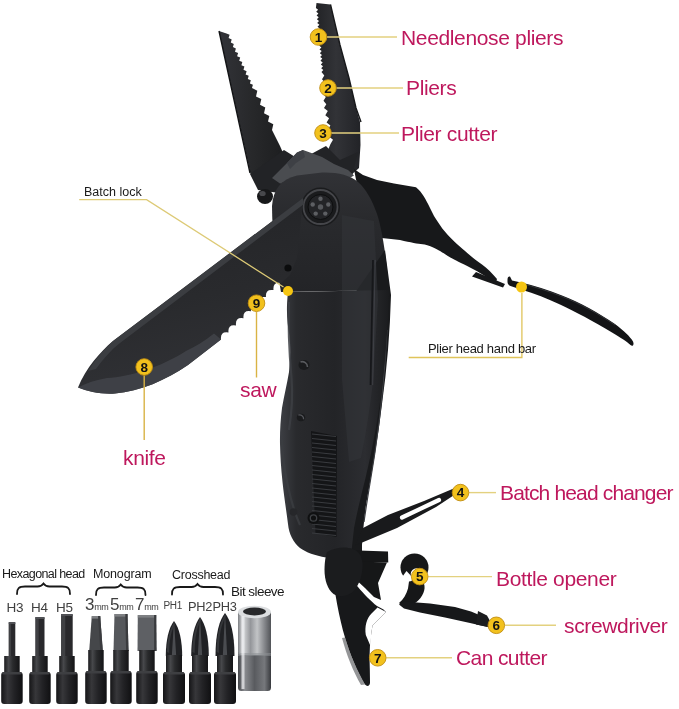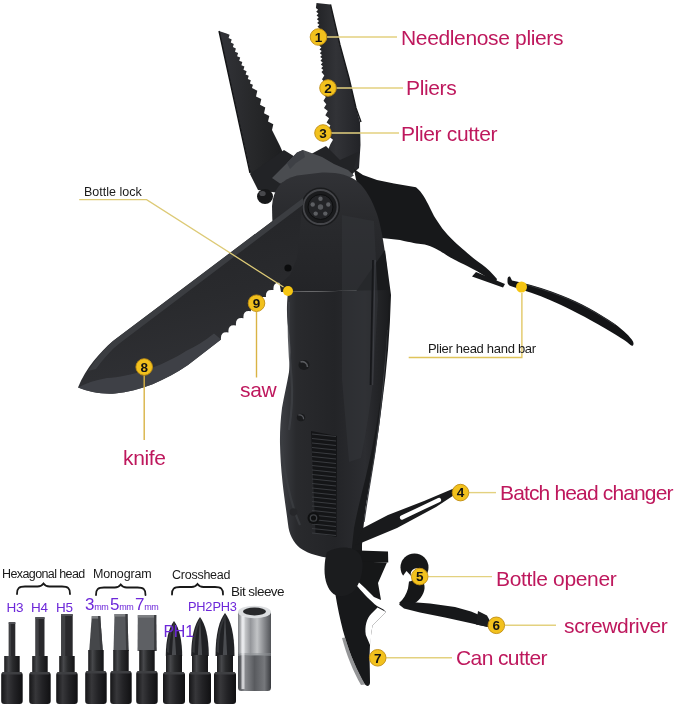--- a/index.html
+++ b/index.html
@@ -1,18 +1,18 @@
 <!DOCTYPE html>
 <html><head><meta charset="utf-8">
 <style>
 html,body{margin:0;padding:0;width:679px;height:709px;background:#fff;overflow:hidden}
 body{font-family:"Liberation Sans",sans-serif}
 .lab{position:absolute;color:#be185d;font-size:21px;letter-spacing:-0.35px;white-space:nowrap;line-height:1}
 .sm{position:absolute;color:#1a1a1a;font-size:12.5px;white-space:nowrap;line-height:1}
-.bit{position:absolute;color:#6d28d9;font-size:13.5px;letter-spacing:-0.3px;white-space:nowrap;line-height:1}
+.bit{position:absolute;color:#404040;font-size:13.5px;letter-spacing:-0.3px;white-space:nowrap;line-height:1}
 svg{position:absolute;left:0;top:0}
 </style></head>
 <body>
 <svg width="679" height="709" viewBox="0 0 679 709">
 <defs>
 <linearGradient id="jawL" x1="0" y1="0" x2="1" y2="0">
  <stop offset="0" stop-color="#323338"></stop>
         <stop offset="0.5" stop-color="#27282a"></stop>
         <stop offset="1" stop-color="#1c1d1f"></stop>
 </linearGradient>
@@ -273,26 +273,26 @@
 </svg>
 <div class="lab" style="left:401px;top:27px">Needlenose pliers</div>
 <div class="lab" style="left:406px;top:77px">Pliers</div>
 <div class="lab" style="left:401px;top:122.5px">Plier cutter</div>
 <div class="lab" style="left:500px;top:481.5px;letter-spacing:-0.85px">Batch head changer</div>
 <div class="lab" style="left:496px;top:567.5px">Bottle opener</div>
 <div class="lab" style="left:564px;top:615px">screwdriver</div>
 <div class="lab" style="left:456px;top:647px;letter-spacing:-0.6px">Can cutter</div>
 <div class="lab" style="left:123px;top:447px">knife</div>
 <div class="lab" style="left:240px;top:379px">saw</div>
-<div class="sm" style="left:84px;top:186px">Bottle lock</div>
+<div class="sm" style="left:84px;top:186px">Batch lock</div>
 <div class="sm" style="left:428px;top:342px;font-size:13px;letter-spacing:-0.3px">Plier head hand bar</div>
 <div class="sm" style="left:2px;top:567.5px;letter-spacing:-0.6px">Hexagonal head</div>
 <div class="sm" style="left:93px;top:567.5px;letter-spacing:-0.15px">Monogram</div>
 <div class="sm" style="left:172px;top:569px;letter-spacing:-0.25px">Crosshead</div>
 <div class="sm" style="left:231px;top:584.8px;font-size:13.5px;letter-spacing:-0.55px">Bit sleeve</div>
 <div class="bit" style="left:6.5px;top:600.5px">H3</div>
 <div class="bit" style="left:31px;top:600.5px">H4</div>
 <div class="bit" style="left:56px;top:600.5px">H5</div>
 <div class="bit" style="left:85px;top:596px;font-size:17px">3<span style="font-size:9px">mm</span></div>
 <div class="bit" style="left:110px;top:596px;font-size:17px">5<span style="font-size:9px">mm</span></div>
 <div class="bit" style="left:135px;top:596px;font-size:17px">7<span style="font-size:9px">mm</span></div>
-<div class="bit" style="left:163.5px;top:624px;font-size:16px;letter-spacing:-0.3px">PH1</div>
+<div class="bit" style="left:163.5px;top:601px;font-size:10px;letter-spacing:-0.3px">PH1</div>
 <div class="bit" style="left:188px;top:601px;font-size:12.8px;letter-spacing:-0.3px">PH2</div>
 <div class="bit" style="left:212.5px;top:601px;font-size:12.8px;letter-spacing:-0.3px">PH3</div>
 </body></html>

